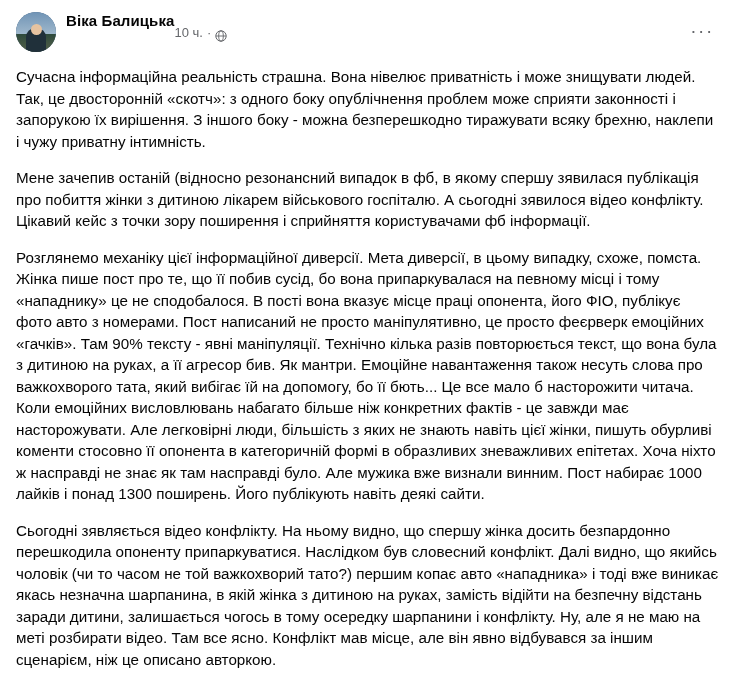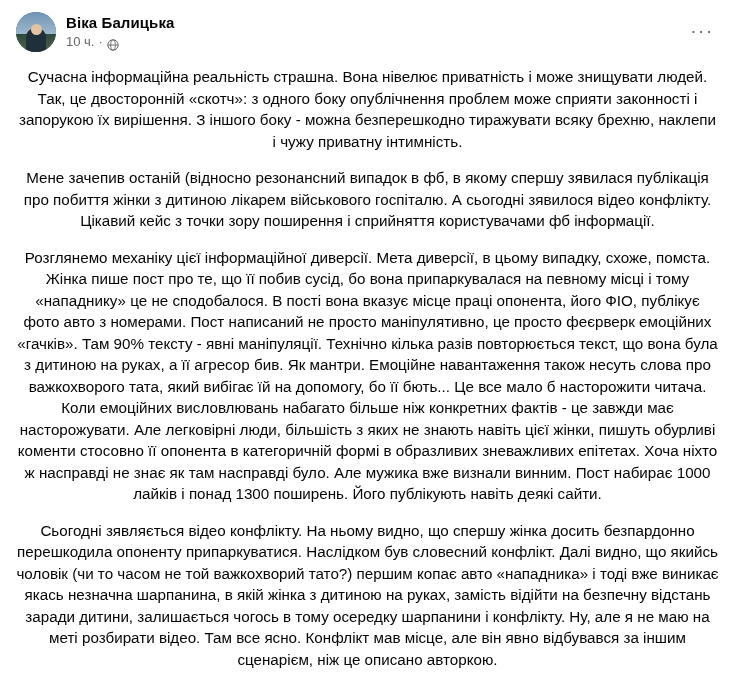--- a/index.html
+++ b/index.html
@@ -61,21 +61,21 @@
     bottom: 17px;
     width: 11px;
     height: 11px;
     margin-left: -5px;
     background: #e6c3a0;
     border-radius: 50%;
   }
   .header-text {
     margin-left: 10px;
     display: flex;
-    flex-direction: column;
+    flex-direction: row;
     justify-content: center;
     height: 40px;
   }
   .author {
     font-size: 15px;
     font-weight: bold;
     color: #050505;
     line-height: 18px;
     letter-spacing: 0.1px;
   }
@@ -116,21 +116,21 @@
     font-size: 19px;
     letter-spacing: 1.5px;
     line-height: 14px;
     cursor: pointer;
   }
   .post-body {
     margin-top: 10px;
     font-size: 15.2px;
     line-height: 21.5px;
     color: #050505;
-    text-align: center;
+    text-align: left;
   }
   .post-body p {
     margin: 0 0 15px 0;
   }
   .post-body p:last-child {
     margin-bottom: 16px;
   }
 </style>
 </head>
 <body>

